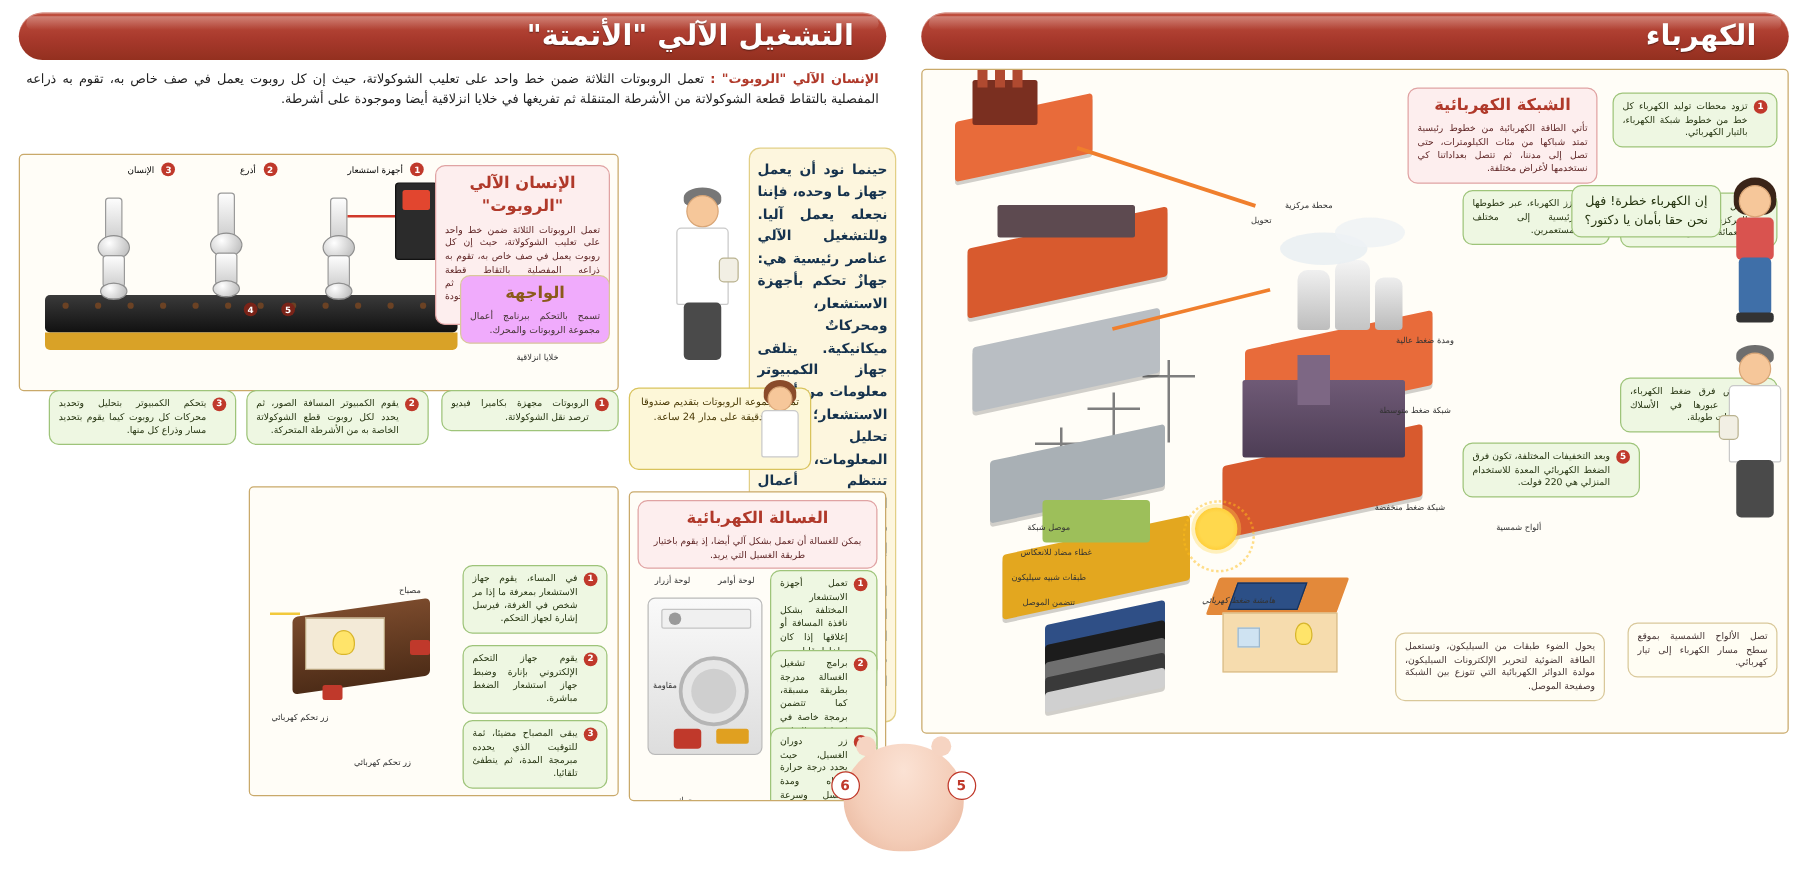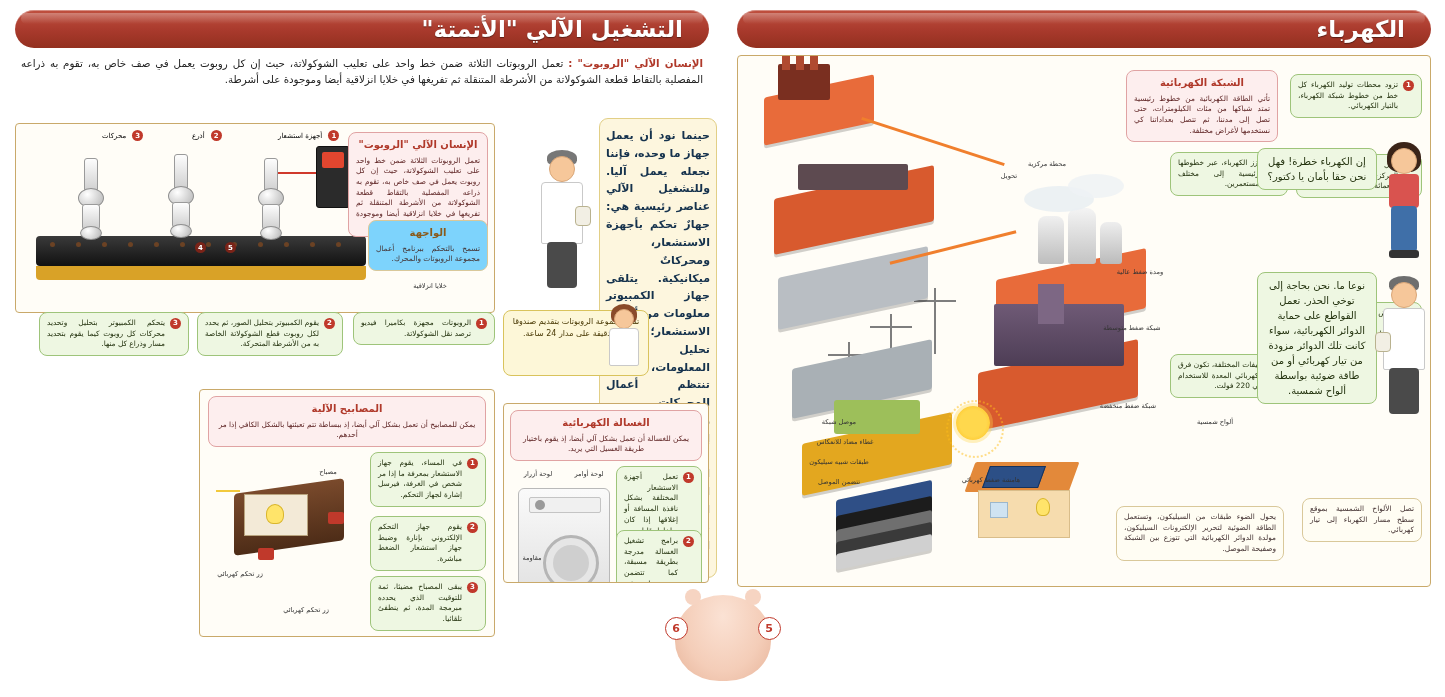--- a/index.html
+++ b/index.html
@@ -97,21 +97,21 @@
   .callout.yellow {
     background: #fdf7d8;
     border-color: #d9c35c;
     color: #4a3a06;
   }
   .callout .hdr {
     display:block;
     text-align: center;
     font-weight: bold;
     color: #b0392a;
-    font-size: 10px;
+    font-size: 13px;
     margin-bottom: 3px;
   }
 
   
   .num {
     display:inline-flex;
     align-items:center; justify-content:center;
     width: 11px; height: 11px;
     border-radius: 50%;
     background: #c0392b;
@@ -379,30 +379,27 @@
       <div class="lbl" style="right:250px;top:212px;width:80px;">ومدة ضغط عالية</div>
       <div class="lbl" style="right:258px;top:268px;width:80px;">شبكة ضغط متوسطة</div>
       <div class="lbl" style="right:260px;top:346px;width:84px;">شبكة ضغط منخفضة</div>
       <div class="lbl" style="right:352px;top:104px;width:62px;">محطة مركزية</div>
       <div class="lbl" style="right:400px;top:116px;width:42px;">تحويل</div>
       <div class="lbl" style="right:188px;top:362px;width:54px;">ألواح شمسية</div>
       <div class="lbl" style="right:560px;top:362px;width:62px;">موصل شبكة</div>
       <div class="lbl" style="right:546px;top:382px;width:78px;">غطاء مضاد للانعكاس</div>
       <div class="lbl" style="right:556px;top:402px;width:70px;">طبقات شبيه سيليكون</div>
       <div class="lbl" style="right:556px;top:422px;width:70px;">تتضمن الموصل</div>
-      <div class="lbl" style="right:404px;top:420px;width:70px;">هامشة ضغط كهربائي</div>
+      <div class="lbl" style="right:404px;top:420px;width:70px;font-style:italic;">هامشة ضغط كهربائي</div>
     </div>
 
     <div class="callout" style="position:absolute;left:534px;top:148px;width:120px;background:#eef7e2;border-color:#9ec47a;font-size:10px;line-height:1.5;text-align:center;">
       <span>إن الكهرباء خطرة! فهل نحن حقا بأمان يا دكتور؟</span>
     </div>
 
-    <div class="callout" style="position:absolute;left:534px;top:272px;width:120px;background:#eef7e2;border-color:#9ec47a;font-size:10px;line-height:1.5;text-align:center;">
-      <span>نوعا ما. نحن بحاجة إلى توخي الحذر. تعمل القواطع على حماية الدوائر الكهربائية، سواء كانت تلك الدوائر مزودة من تيار كهربائي أو من طاقة ضوئية بواسطة ألواح شمسية.</span>
-    </div>
 
     <div class="char" style="left:654px;top:142px;width:56px;height:124px;">
       <div class="hair" style="left:10px;top:0;width:34px;height:30px;"></div>
       <div class="head" style="left:14px;top:6px;width:26px;height:26px;"></div>
       <div class="body" style="left:12px;top:32px;width:30px;height:34px;background:#d9534f;"></div>
       <div class="body" style="left:14px;top:64px;width:26px;height:46px;background:#3f6fa8;"></div>
       <div class="body" style="left:12px;top:108px;width:30px;height:8px;background:#333;border-radius:3px;"></div>
     </div>
 
     <div class="char" style="left:650px;top:276px;width:62px;height:150px;">
@@ -488,73 +485,69 @@
       <div style="position:absolute;left:262px;top:6px;display:flex;align-items:center;gap:3px;font-size:7px;">
         <span class="num">1</span>
         <span>أجهزة استشعار</span>
       </div>
       <div style="position:absolute;left:176px;top:6px;display:flex;align-items:center;gap:3px;font-size:7px;">
         <span class="num">2</span>
         <span>أذرع</span>
       </div>
       <div style="position:absolute;left:86px;top:6px;display:flex;align-items:center;gap:3px;font-size:7px;">
         <span class="num">3</span>
-        <span>محركات</span>
+        <span>الإنسان</span>
       </div>
       <div style="position:absolute;left:176px;top:118px;display:flex;align-items:center;gap:3px;font-size:7px;">
         <span class="num dark">4</span>
       </div>
       <div style="position:absolute;left:206px;top:118px;display:flex;align-items:center;gap:3px;font-size:7px;">
         <span class="num dark">5</span>
       </div>
       <div class="lbl" style="left:382px;top:158px;width:64px;">خلايا انزلاقية</div>
 
       <div class="callout pink" style="right:6px;top:8px;width:140px;">
         <span class="hdr">الإنسان الآلي "الروبوت"</span>
         <span>تعمل الروبوتات الثلاثة ضمن خط واحد على تعليب الشوكولاتة، حيث إن كل روبوت يعمل في صف خاص به، تقوم به ذراعه المفصلية بالتقاط قطعة الشوكولاتة من الأشرطة المتنقلة ثم تفريغها في خلايا انزلاقية أيضا وموجودة على أشرطة.</span>
       </div>
-      <div class="callout" style="right:6px;top:96px;width:120px;background:#7dd3fc;border-color:#d9c89a;color:#433;">
+      <div class="callout" style="right:6px;top:96px;width:120px;background:#f0abfc;border-color:#d9c89a;color:#433;">
         <span class="hdr" style="color:#8a5a1a;">الواجهة</span>
         <span>تسمح بالتحكم ببرنامج أعمال مجموعة الروبوتات والمحرك.</span>
       </div>
     </div>
 
     <div class="callout" style="position:absolute;left:352px;top:312px;width:142px;">
       <div class="numrow">
         <span class="num">1</span>
         <span class="txt">الروبوتات مجهزة بكاميرا فيديو ترصد نقل الشوكولاتة.</span>
       </div>
     </div>
     <div class="callout" style="position:absolute;left:196px;top:312px;width:146px;">
       <div class="numrow">
         <span class="num">2</span>
-        <span class="txt">يقوم الكمبيوتر بتحليل الصور، ثم يحدد لكل روبوت قطع الشوكولاتة الخاصة به من الأشرطة المتحركة.</span>
+        <span class="txt">يقوم الكمبيوتر المسافة الصور، ثم يحدد لكل روبوت قطع الشوكولاتة الخاصة به من الأشرطة المتحركة.</span>
       </div>
     </div>
     <div class="callout" style="position:absolute;left:38px;top:312px;width:150px;">
       <div class="numrow">
         <span class="num">3</span>
         <span class="txt">يتحكم الكمبيوتر بتحليل وتحديد محركات كل روبوت كيما يقوم بتحديد مسار وذراع كل منها.</span>
       </div>
     </div>
 
     <div class="callout yellow" style="position:absolute;left:502px;top:310px;width:146px;height:66px;text-align:center;font-size:8px;">
       <span>تميز مجموعة الروبوتات بتقديم صندوقا في الدقيقة على مدار 24 ساعة.</span>
     </div>
     <div class="char" style="left:600px;top:304px;width:44px;height:80px;">
       <div class="hair" style="left:10px;top:0;width:26px;height:20px;background:#8a4b2a;"></div>
       <div class="head" style="left:13px;top:5px;width:20px;height:20px;"></div>
       <div class="coat" style="left:8px;top:24px;width:30px;height:38px;"></div>
     </div>
 
     <div class="frame" style="position:absolute;left:198px;top:382px;width:296px;height:248px;">
-      <div class="callout pink" style="right:8px;top:6px;width:278px;text-align:center;">
-        <span class="hdr">المصابيح الآلية</span>
-        <span>يمكن للمصابيح أن تعمل بشكل آلي أيضا، إذ ببساطة تتم تعبئتها بالشكل الكافي إذا مر أحدهم.</span>
-      </div>
 
       <div class="lamp-body" style="left:34px;top:96px;width:110px;height:62px;transform:skewY(-8deg);"></div>
       <div style="position:absolute;left:44px;top:104px;width:64px;height:42px;background:#f3ead7;border:1px solid #b9a47e;"></div>
       <div style="position:absolute;left:66px;top:114px;width:18px;height:20px;background:#ffe46a;border-radius:50% 50% 40% 40%;border:1px solid #d9b62d;"></div>
       <div style="position:absolute;left:128px;top:122px;width:16px;height:12px;background:#c0392b;border-radius:2px;"></div>
       <div style="position:absolute;left:58px;top:158px;width:16px;height:12px;background:#c0392b;border-radius:2px;"></div>
       <div style="position:absolute;left:16px;top:100px;width:24px;height:2px;background:#f2c93c;"></div>
 
       <div class="lbl" style="left:108px;top:78px;width:40px;">مصباح</div>
       <div class="lbl" style="left:8px;top:180px;width:64px;">زر تحكم كهربائي</div>
@@ -573,21 +566,21 @@
         </div>
       </div>
       <div class="callout" style="right:8px;top:186px;width:116px;">
         <div class="numrow">
           <span class="num">3</span>
           <span class="txt">يبقى المصباح مضيئا، ثمة للتوقيت الذي يحدده مبرمجة المدة، ثم ينطفئ تلقائيا.</span>
         </div>
       </div>
     </div>
 
-    <div class="frame" style="position:absolute;left:502px;top:396px;width:206px;height:180px;">
+    <div class="frame" style="position:absolute;left:502px;top:386px;width:206px;height:248px;">
       <div class="callout pink" style="right:6px;top:6px;width:192px;text-align:center;">
         <span class="hdr">الغسالة الكهربائية</span>
         <span>يمكن للغسالة أن تعمل بشكل آلي أيضا، إذ يقوم باختيار طريقة الغسيل التي يريد.</span>
       </div>
 
       <div class="washer" style="left:14px;top:84px;width:92px;height:126px;">
         <div style="position:absolute;left:24px;top:46px;width:56px;height:56px;border-radius:50%;background:#e6e6e6;border:3px solid #b5b5b5;"></div>
         <div style="position:absolute;left:34px;top:56px;width:36px;height:36px;border-radius:50%;background:#cfcfcf;"></div>
         <div style="position:absolute;left:10px;top:8px;width:72px;height:16px;background:#f0f0f0;border:1px solid #c4c4c4;border-radius:2px;"></div>
         <div style="position:absolute;left:16px;top:11px;width:10px;height:10px;border-radius:50%;background:#9a9a9a;"></div>

